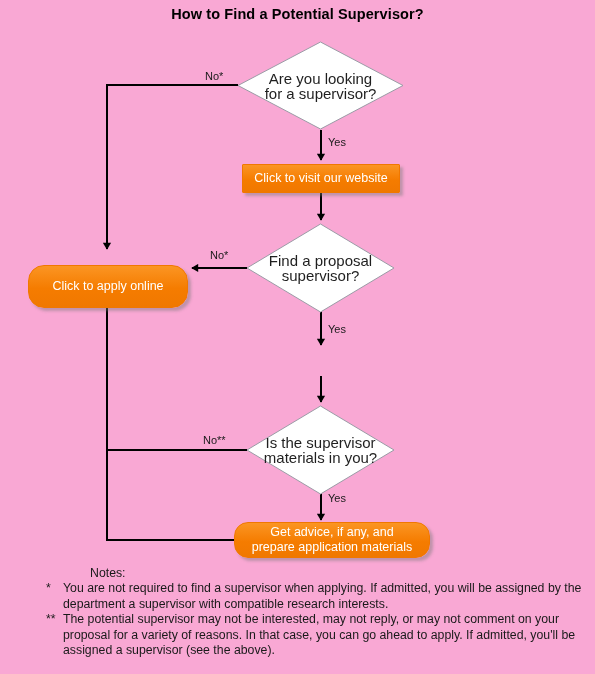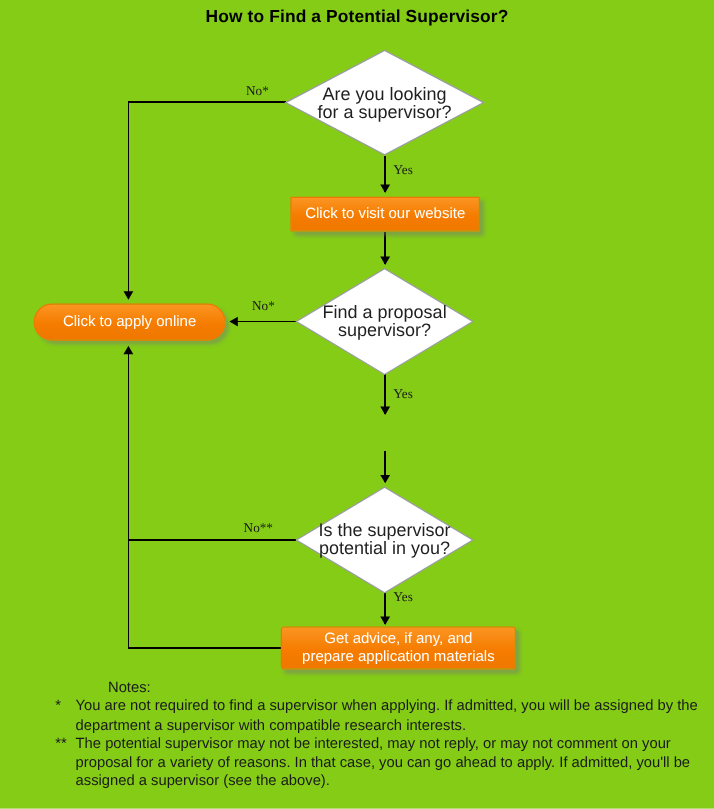--- a/index.html
+++ b/index.html
@@ -9,21 +9,21 @@
   }
   body {
     font-family: "Liberation Sans", sans-serif;
     color: #1a1a1a;
   }
   #page {
     position: relative;
     width: 595px;
     height: 674px;
     overflow: hidden;
-    background: #84cc16;
+    background: #f9a8d4;
   }
 
   
   .chart-title {
     position: absolute;
     left: 0;
     top: 6px;
     width: 595px;
     text-align: center;
     font-size: 14.5px;
@@ -80,31 +80,30 @@
     align-items: center;
     justify-content: center;
     text-align: center;
     font-size: 12.5px;
     line-height: 15px;
     white-space: pre-line;
     box-shadow: 3px 3px 3px rgba(120,120,120,0.45);
     border: 1px solid #f07800;
   }
   .node.rect { border-radius: 1px; }
-  .node.round { border-radius: 3px; }
+  .node.round { border-radius: 14px; }
   .node.pill  { border-radius: 16px; }
 
   
   .edge-label {
     position: absolute;
     font-size: 11px;
     line-height: 12px;
     color: #1a1a1a;
     white-space: nowrap;
-    font-family: Liberation Serif, serif;
   }
 
   
   .notes {
     position: absolute;
     left: 46px;
     top: 566px;
     width: 540px;
     font-size: 12.3px;
     line-height: 15.4px;
@@ -175,29 +174,29 @@
   <div class="node rect" style="left:242px; top:164px; width:158px; height:29px;">Click to visit our website</div>
 
   <div class="decision" style="left:247px; top:224px; width:147px; height:88px;">
     <svg width="147" height="88" xmlns="http://www.w3.org/2000/svg">
       <polygon points="0,44 73.5,0 147,44 73.5,88" fill="#ffffff" stroke="#9B9BA6" stroke-width="1"></polygon>
     </svg>
     <div class="dlabel">Find a proposal
 supervisor?</div>
   </div>
 
-  <div class="node pill" style="left:28px; top:253px; width:160px; height:31px;">Click to apply online</div>
+  <div class="node pill" style="left:28px; top:265px; width:160px; height:43px;">Click to apply online</div>
 
 
   <div class="decision" style="left:247px; top:406px; width:147px; height:88px;">
     <svg width="147" height="88" xmlns="http://www.w3.org/2000/svg">
       <polygon points="0,44 73.5,0 147,44 73.5,88" fill="#ffffff" stroke="#9B9BA6" stroke-width="1"></polygon>
     </svg>
     <div class="dlabel">Is the supervisor
-potential in you?</div>
+materials in you?</div>
   </div>
 
   <div class="node round" style="left:234px; top:522px; width:196px; height:36px;">Get advice, if any, and
 prepare application materials</div>
 
   <div class="edge-label" style="left:205px; top:70px;">No*</div>
 
   <div class="edge-label" style="left:328px; top:136px;">Yes</div>
 
   <div class="edge-label" style="left:210px; top:249px;">No*</div>

